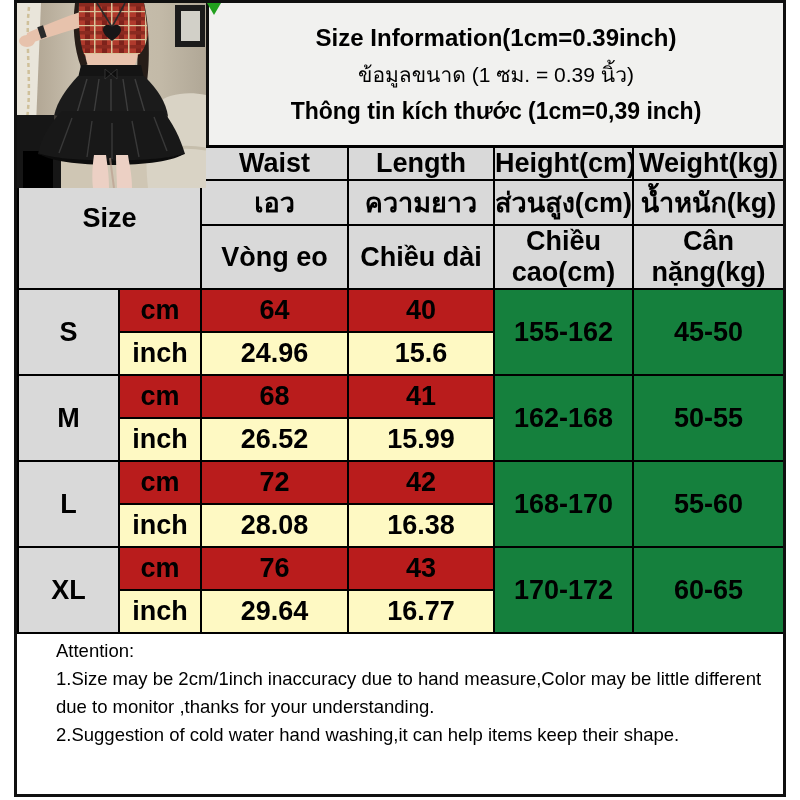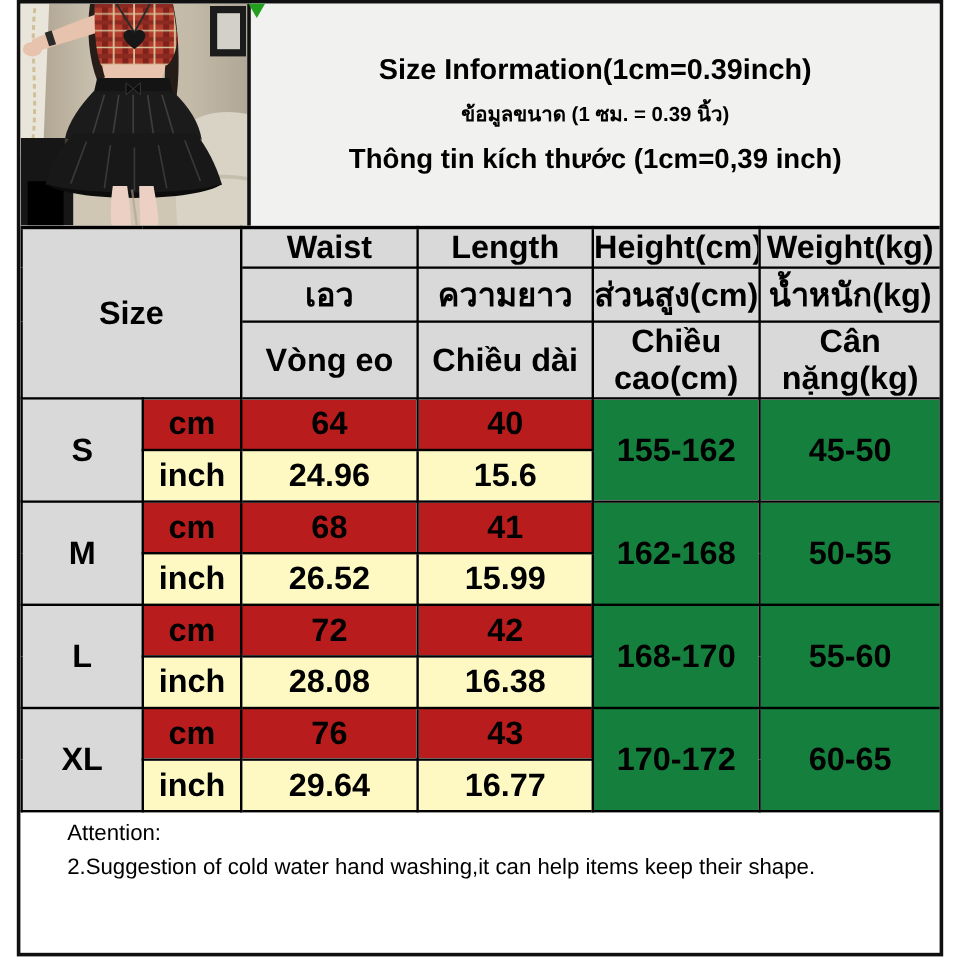--- a/index.html
+++ b/index.html
@@ -5,34 +5,34 @@
   html,body{margin:0;padding:0;}
   body{
     width:800px;height:800px;background:#ffffff;position:relative;
     font-family:"Liberation Sans","DejaVu Sans",sans-serif;color:#000;
   }
   .frame{
     position:absolute;left:14px;top:0;width:772px;height:797px;
     border:3px solid #101010;background:#fff;box-sizing:border-box;overflow:hidden;
   }
   
-  .top-row{display:flex;height:185px;}
+  .top-row{display:flex;height:142px;}
   .photo-wrap{width:189px;height:185px;position:relative;overflow:hidden;flex:0 0 189px;}
   .photo-wrap svg{display:block;}
   .title-panel{
     flex:1;border-left:3px solid #101010;background:#f1f1ef;position:relative;
     display:flex;flex-direction:column;justify-content:center;align-items:center;text-align:center;
   }
   .corner-triangle{
     position:absolute;left:0;top:0;width:0;height:0;
     border-top:12px solid #21a01d;border-left:7px solid transparent;border-right:7px solid transparent;
     margin-left:-2px;
   }
   .title-en{font-size:24px;font-weight:bold;line-height:37px;}
-  .title-th{font-size:17px;font-weight:bold;line-height:37px;}
+  .title-th{font-size:21px;font-weight:normal;line-height:37px;}
   .title-vi{font-size:23px;font-weight:bold;line-height:37px;}
   
   table.size-table{
     width:100%;border-collapse:collapse;table-layout:fixed;
     border-top:3px solid #000;
   }
   table.size-table td{
     border:2.5px solid #000;text-align:center;vertical-align:middle;
     font-weight:bold;font-size:27px;padding:0;overflow:hidden;
   }
@@ -220,16 +220,18 @@
       <tr class="drow">
         <td class="inch-bg">inch</td>
         <td class="inch-bg">29.64</td>
         <td class="inch-bg">16.77</td>
       </tr>
     </tbody>
   </table>
 
   <div class="attention">
     <div>Attention:</div>
+    <div>1.Size may be 2cm/1inch inaccuracy due to hand measure,Color may be little different</div>
+    <div>due to monitor ,thanks for your understanding.</div>
     <div>2.Suggestion of cold water hand washing,it can help items keep their shape.</div>
   </div>
 
 </div>
 
 </body></html>

